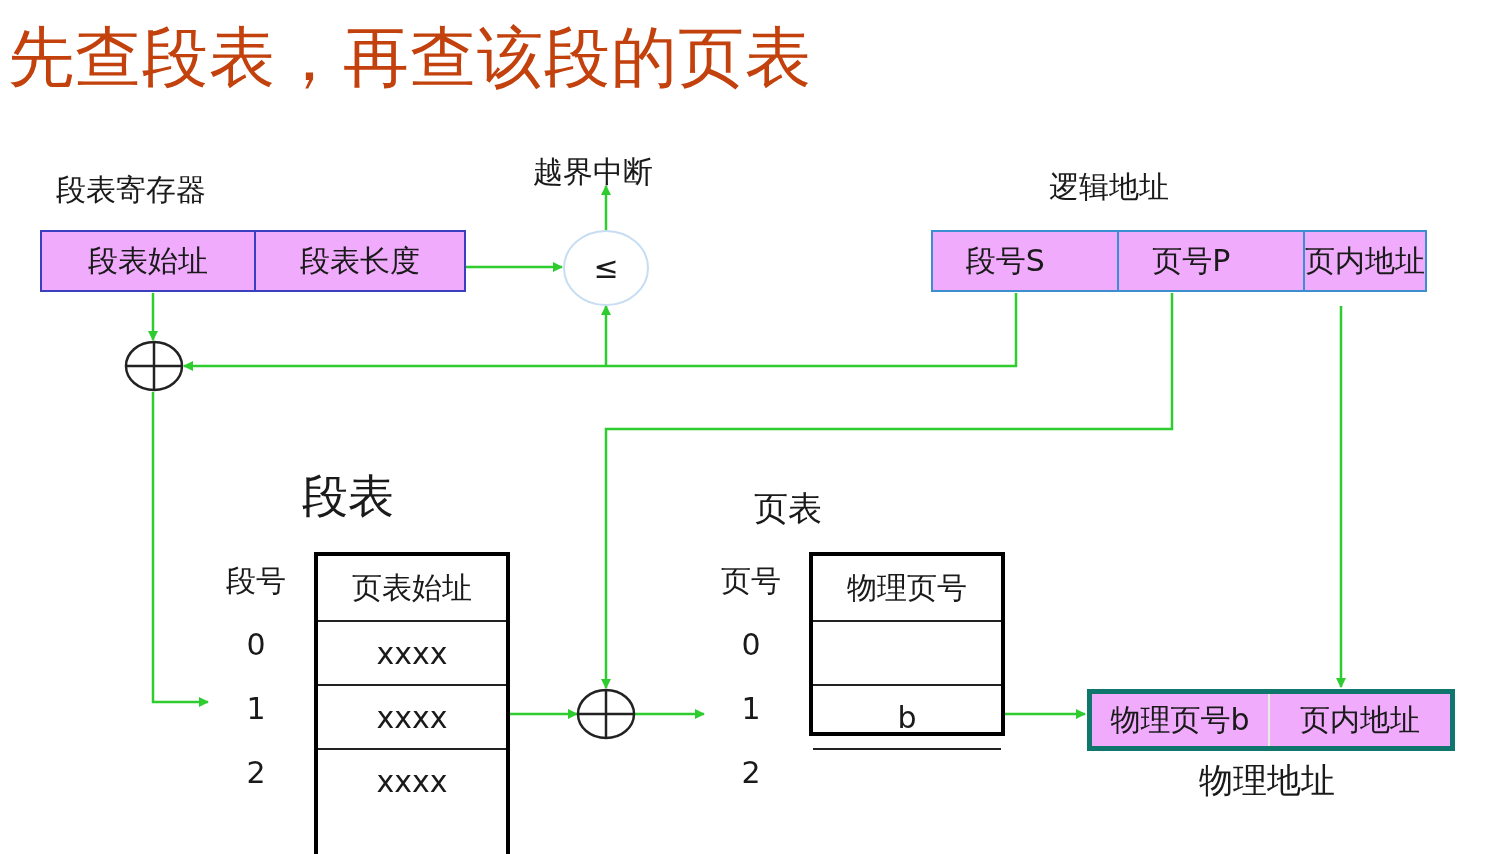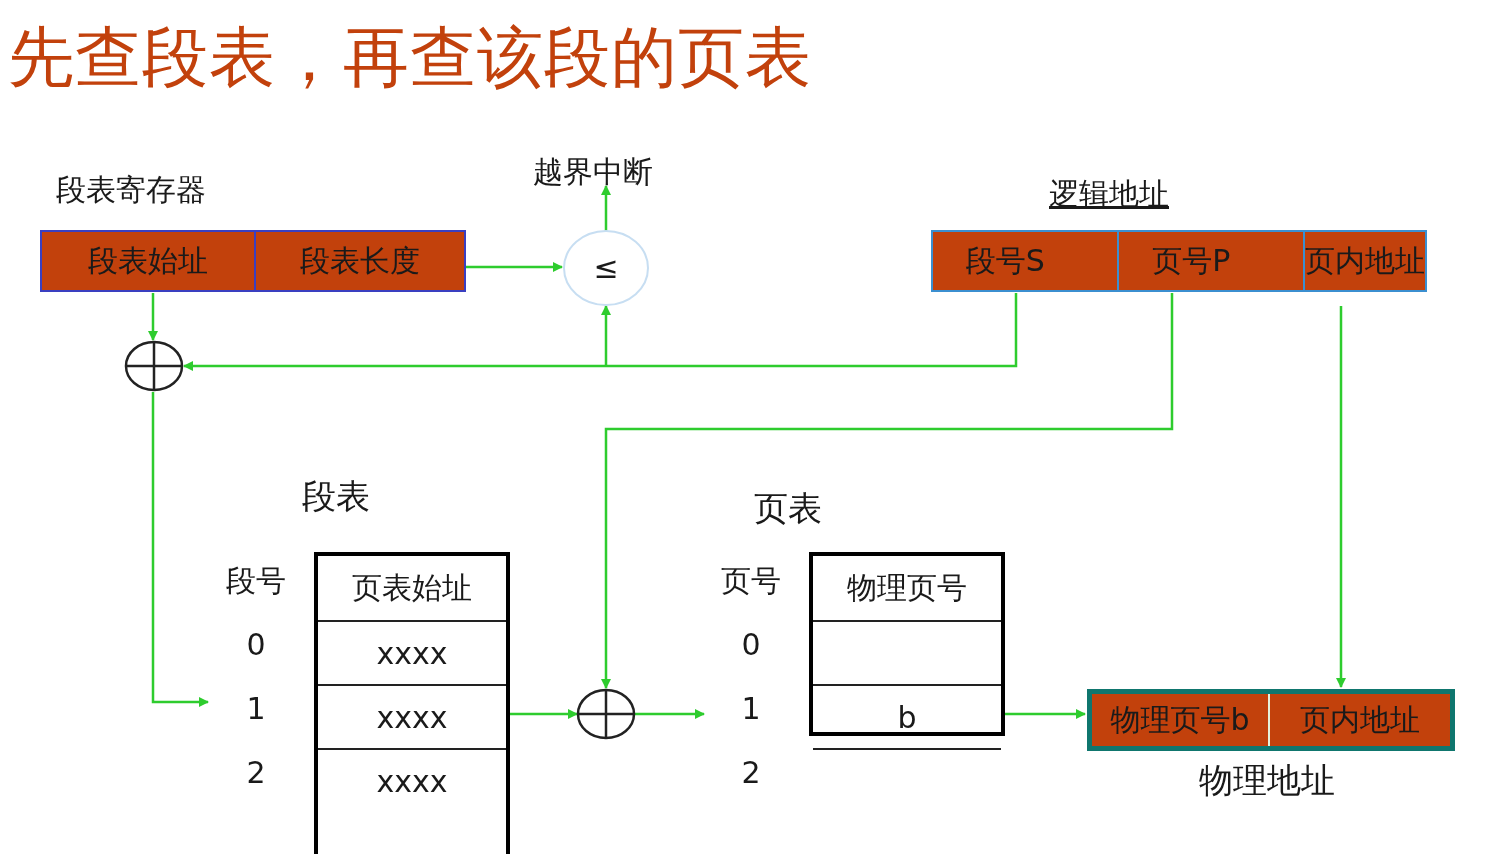--- a/index.html
+++ b/index.html
@@ -1,21 +1,21 @@
 <!DOCTYPE html>
 <html><head>
 <meta charset="utf-8">
 <style>
   html, body { margin: 0; padding: 0; background: #ffffff; }
   body { width: 1493px; height: 854px; position: relative; overflow: hidden;
          font-family: "DejaVu Sans", "Liberation Sans", sans-serif; color: #1a1a1a; }
   .abs { position: absolute; }
   .title { left: 8px; top: 18px; font-size: 66px; line-height: 80px; letter-spacing: 1px; color: #c2410c; white-space: nowrap; }
   .label { font-size: 30px; line-height: 36px; white-space: nowrap; color: #1a1a1a; }
-  .reg { display: flex; background: #c2410c; box-sizing: border-box; }
+  .reg { display: flex; background: #f0abfc; box-sizing: border-box; }
   .reg .cell { display: flex; align-items: center; justify-content: center; font-size: 30px; box-sizing: border-box; white-space: nowrap; }
   .reg-seg { left: 40px; top: 230px; width: 426px; height: 62px; border: 2px solid #3a3fc0; }
   .reg-seg .cell + .cell { border-left: 2px solid #3a3fc0; }
   .reg-log { left: 931px; top: 230px; width: 496px; height: 62px; border: 2px solid #3b8fd0; gap: 40px; }
   .reg-log .cell + .cell { border-left: 2px solid #3b8fd0; }
   .reg-phys { left: 1087px; top: 689px; width: 368px; height: 62px; border: 5px solid #0f766e; }
   .reg-phys .cell + .cell { border-left: 2px solid #e4f0dc; }
   .table { border: 4px solid #000; box-sizing: border-box; background: #fff; }
   .table .row { height: 64px; display: flex; align-items: center; justify-content: center; font-size: 30px; border-top: 2px solid #222; box-sizing: border-box; }
   .table .row:first-child { border-top: none; }
@@ -77,28 +77,28 @@
 
 <div class="abs label" style="left:56px; top:172px;">段表寄存器</div>
 <div class="abs reg reg-seg">
   <div class="cell" style="width:212px;">段表始址</div>
   <div class="cell" style="flex:1;">段表长度</div>
 </div>
 
 <div class="abs label" style="left:533px; top:154px;">越界中断</div>
 <div class="abs" style="left:586px; top:248px; width:40px; text-align:center; font-size:30px; line-height:40px;">≤</div>
 
-<div class="abs label" style="left:1049px; top:176px;text-decoration:underline;">逻辑地址</div>
+<div class="abs label" style="left:1049px; top:169px;">逻辑地址</div>
 <div class="abs reg reg-log">
   <div class="cell" style="width:155px;">段号S</div>
   <div class="cell" style="width:156px;">页号P</div>
   <div class="cell" style="flex:1;">页内地址</div>
 </div>
 
-<div class="abs label" style="left:302px; top:478px; font-size:34px;">段表</div>
+<div class="abs label" style="left:302px; top:478px; font-size:46px;">段表</div>
 <div class="abs idx label" style="left:216px; top:563px;">段号</div>
 <div class="abs idx label" style="left:216px; top:627px;">0</div>
 <div class="abs idx label" style="left:216px; top:691px;">1</div>
 <div class="abs idx label" style="left:216px; top:755px;">2</div>
 <div class="abs table seg-table">
   <div class="row">页表始址</div>
   <div class="row">xxxx</div>
   <div class="row">xxxx</div>
   <div class="row">xxxx</div>
 </div>

